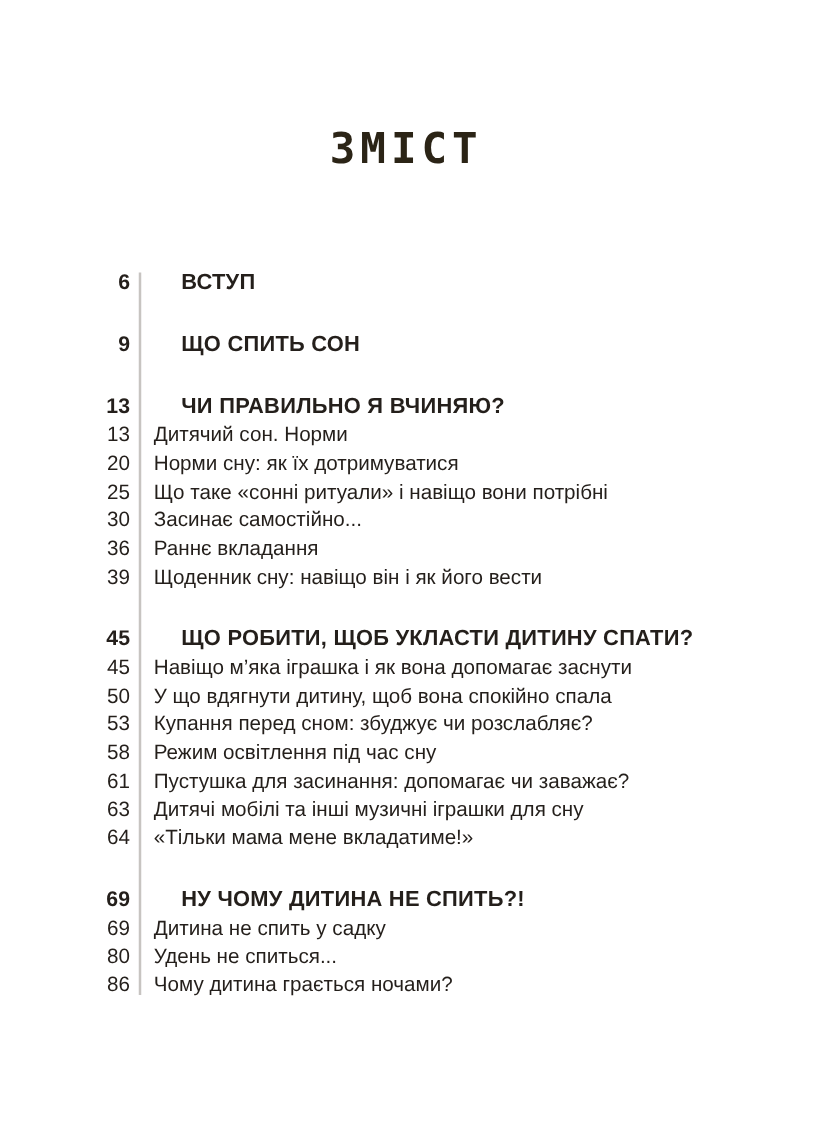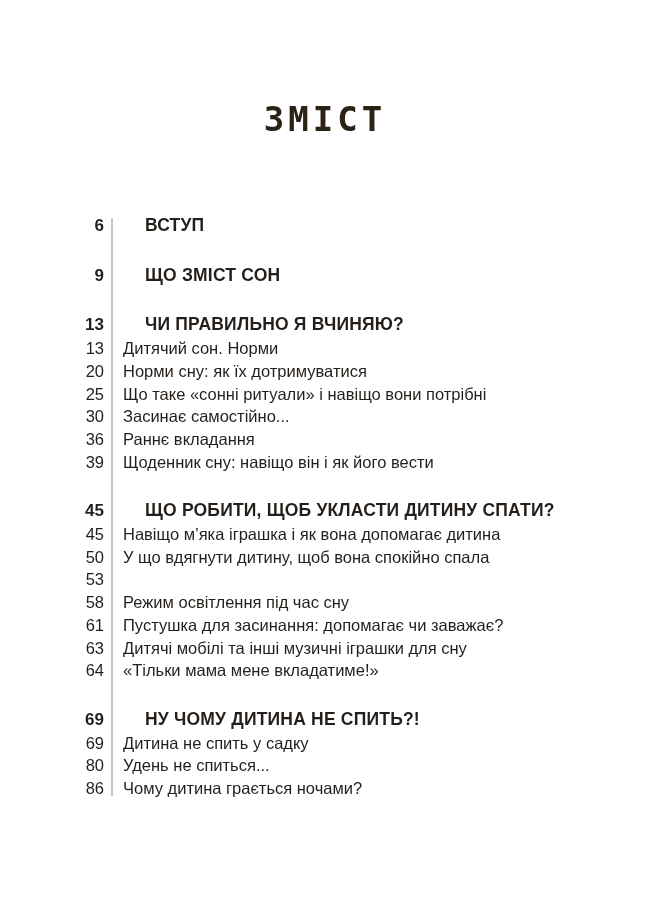--- a/index.html
+++ b/index.html
@@ -70,21 +70,21 @@
   <div class="section">
     <div class="row hrow">
       <span class="num">6</span>
       <span class="label">ВСТУП</span>
     </div>
   </div>
 
   <div class="section">
     <div class="row hrow">
       <span class="num">9</span>
-      <span class="label">ЩО ЗМІСТ СОН</span>
+      <span class="label">ЩО СПИТЬ СОН</span>
     </div>
   </div>
 
   <div class="section">
     <div class="row hrow">
       <span class="num">13</span>
       <span class="label">ЧИ ПРАВИЛЬНО Я ВЧИНЯЮ?</span>
     </div>
 
   <div class="row">
@@ -119,30 +119,31 @@
 </div>
 
   <div class="section">
     <div class="row hrow">
       <span class="num">45</span>
       <span class="label">ЩО РОБИТИ, ЩОБ УКЛАСТИ ДИТИНУ СПАТИ?</span>
     </div>
 
   <div class="row">
     <span class="num">45</span>
-    <span class="label">Навіщо м’яка іграшка і як вона допомагає дитина</span>
+    <span class="label">Навіщо м’яка іграшка і як вона допомагає заснути</span>
   </div>
 
   <div class="row">
     <span class="num">50</span>
     <span class="label">У що вдягнути дитину, щоб вона спокійно спала</span>
   </div>
 
   <div class="row">
     <span class="num">53</span>
+    <span class="label">Купання перед сном: збуджує чи розслабляє?</span>
   </div>
 
   <div class="row">
     <span class="num">58</span>
     <span class="label">Режим освітлення під час сну</span>
   </div>
 
   <div class="row">
     <span class="num">61</span>
     <span class="label">Пустушка для засинання: допомагає чи заважає?</span>

